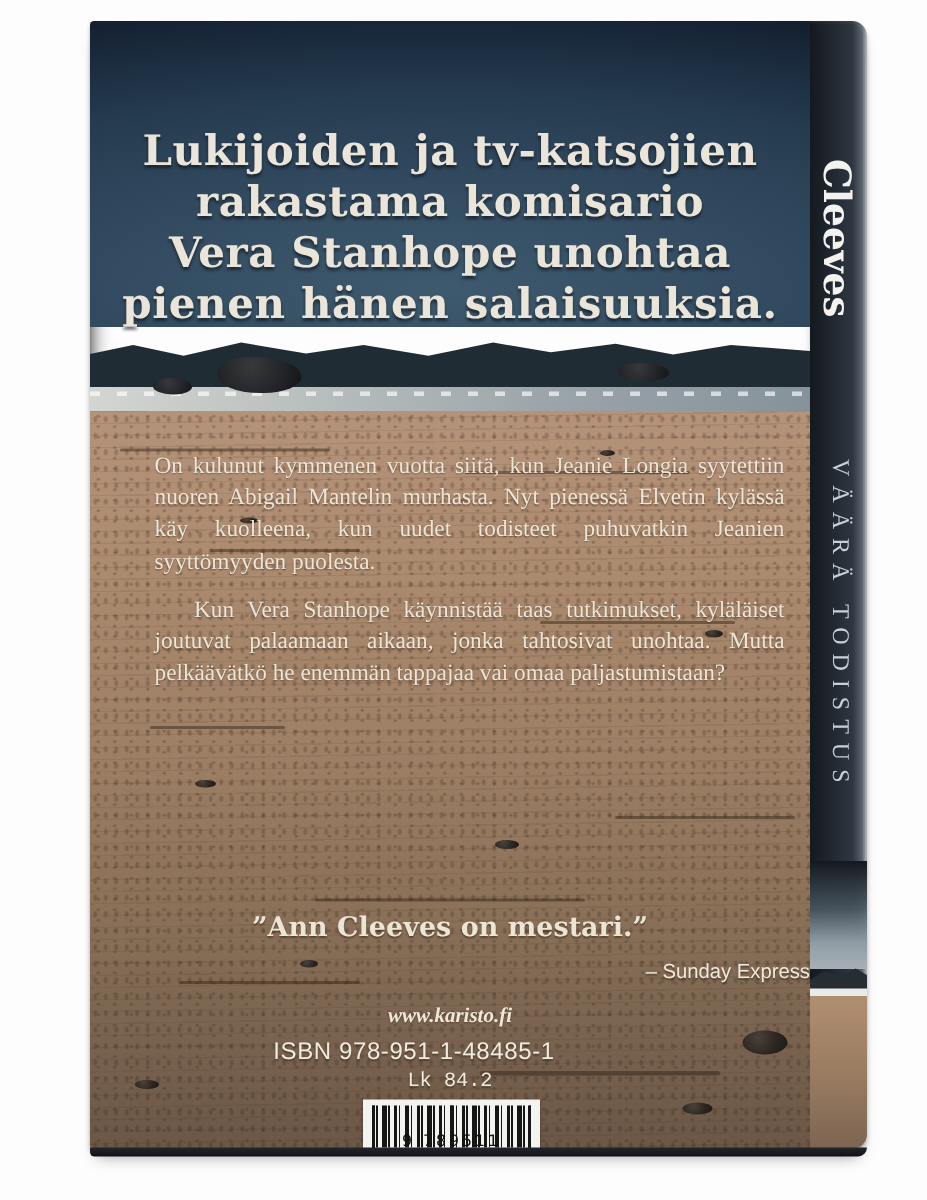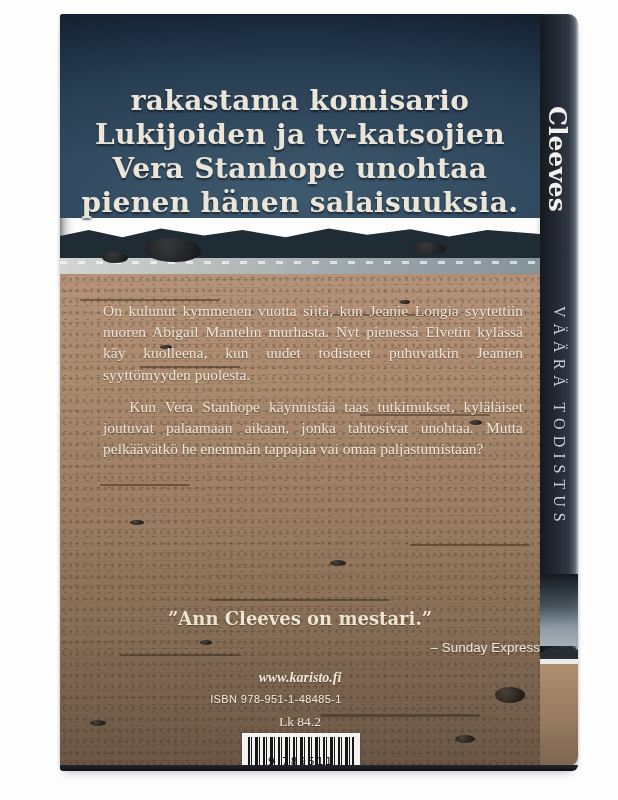--- a/index.html
+++ b/index.html
@@ -50,24 +50,24 @@
   .quote{position:absolute;left:0;top:594px;width:480px;text-align:center;z-index:6;
        color:#ece5d6;font-family:"DejaVu Serif", serif;font-weight:bold;font-size:18px;
        text-shadow:0 1px 1px rgba(50,32,16,.5);}
   .attribution{position:absolute;left:0;top:626px;width:480px;text-align:right;z-index:6;
        color:#efeade;font-family:"Liberation Sans", sans-serif;font-size:13.5px;
        text-shadow:0 1px 1px rgba(50,32,16,.5);}
   .website{position:absolute;left:0;top:656px;width:480px;text-align:center;z-index:6;
        color:#efe9da;font-style:italic;font-weight:bold;font-size:14px;
        text-shadow:0 1px 1px rgba(50,32,16,.5);}
   .isbn{position:absolute;left:0;top:679px;width:432px;text-align:center;z-index:6;
-       color:#f1ece0;font-family:"Liberation Sans", sans-serif;font-size:11px;letter-spacing:.4px;
+       color:#f1ece0;font-family:"Liberation Sans", sans-serif;font-size:16px;letter-spacing:.4px;
        text-shadow:0 1px 1px rgba(50,32,16,.5);}
   .lk{position:absolute;left:0;top:700px;width:480px;text-align:center;z-index:6;
-       color:#f1ece0;font-family:Liberation Serif, serif;font-size:13.5px;
+       color:#f1ece0;font-family:Liberation Mono, monospace;font-size:13.5px;
        text-shadow:0 1px 1px rgba(50,32,16,.5);}
   
   .barcode{position:absolute;left:182px;top:719px;width:118px;height:47px;z-index:7;
        background:#f3f3f0;box-shadow:0 1px 2px rgba(0,0,0,.35);}
   .barcode-bars{position:absolute;left:6px;right:6px;top:4px;height:28px;
        background:repeating-linear-gradient(90deg,
          #161616 0 2px, #f3f3f0 2px 3px,
          #161616 3px 4px, #f3f3f0 4px 7px,
          #161616 7px 10px, #f3f3f0 10px 11px,
          #161616 11px 12px, #f3f3f0 12px 15px);}
@@ -96,22 +96,22 @@
 </style>
 </head>
 <body>
 
 <div class="photo">
   <div class="book">
 
     <div class="back-cover">
       <div class="sky">
         <div class="headline">
+          <div>Lukijoiden ja tv-katsojien</div>
           <div>rakastama komisario</div>
-          <div>Lukijoiden ja tv-katsojien</div>
           <div>Vera Stanhope unohtaa</div>
           <div>pienen hänen salaisuuksia.</div>
         </div>
       </div>
       <div class="hills"></div>
       <div class="water"></div>
       <div class="sand"></div>
 
       <div class="rock" style="left:85px;top:224px;width:56px;height:24px;"></div>
       <div class="rock" style="left:42px;top:238px;width:26px;height:11px;"></div>

